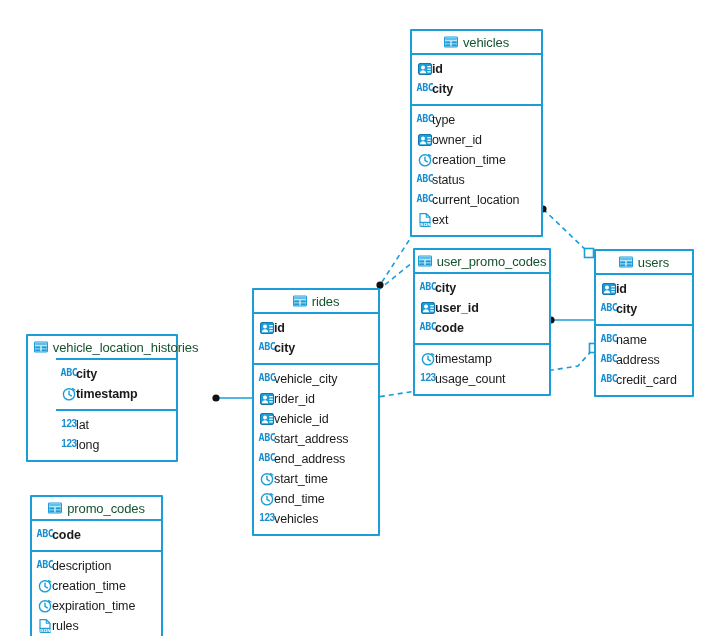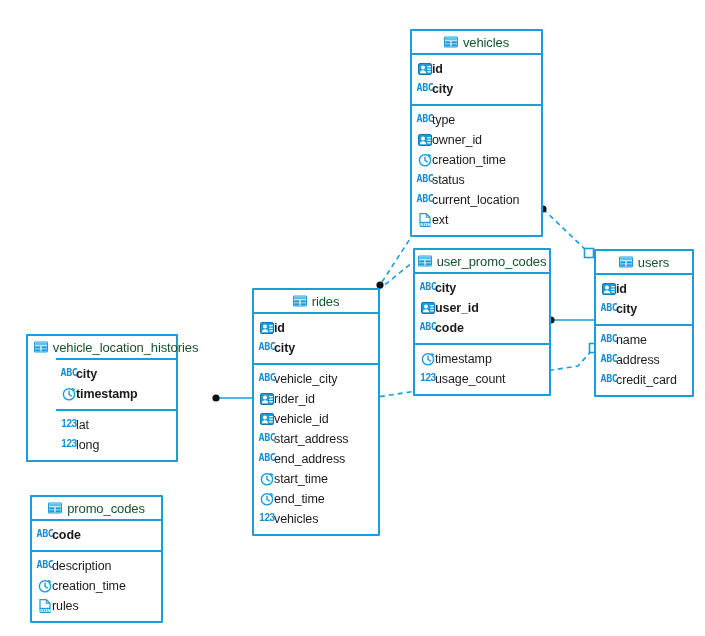--- a/index.html
+++ b/index.html
@@ -493,20 +493,30 @@
             <svg width="14" height="14" viewBox="0 0 14 14">
               <circle cx="7" cy="7.3" r="5.6" fill="#ffffff" stroke="#1a9dd9" stroke-width="1.4"></circle>
               <path d="M7 4.1v3.3l2.3 1.5" fill="none" stroke="#1a9dd9" stroke-width="1.4" stroke-linecap="round"></path>
               <path d="M10.6 1.6l2.3 1.4" stroke="#1a9dd9" stroke-width="1.3" stroke-linecap="round"></path>
             </svg>
           </span>
           <span class="field-name">creation_time</span>
         </div>
         <div class="field-row">
           <span class="icon">
+            <svg width="14" height="14" viewBox="0 0 14 14">
+              <circle cx="7" cy="7.3" r="5.6" fill="#ffffff" stroke="#1a9dd9" stroke-width="1.4"></circle>
+              <path d="M7 4.1v3.3l2.3 1.5" fill="none" stroke="#1a9dd9" stroke-width="1.4" stroke-linecap="round"></path>
+              <path d="M10.6 1.6l2.3 1.4" stroke="#1a9dd9" stroke-width="1.3" stroke-linecap="round"></path>
+            </svg>
+          </span>
+          <span class="field-name">expiration_time</span>
+        </div>
+        <div class="field-row">
+          <span class="icon">
             <svg width="12" height="14" viewBox="0 0 12 14">
               <path d="M1 0.7h6.3L11 4.3V13.3H1z" fill="#ffffff" stroke="#1a9dd9" stroke-width="1.2"></path>
               <path d="M7.3 0.9v3.4H10.8" fill="none" stroke="#1a9dd9" stroke-width="1.1"></path>
               <rect x="0.6" y="8.8" width="10.8" height="4.6" fill="#1a9dd9"></rect>
               <text x="6" y="12.5" font-family="DejaVu Sans, sans-serif" font-size="4.2" font-weight="bold" fill="#ffffff" text-anchor="middle">JSON</text>
             </svg>
           </span>
           <span class="field-name">rules</span>
         </div>
       </div>

